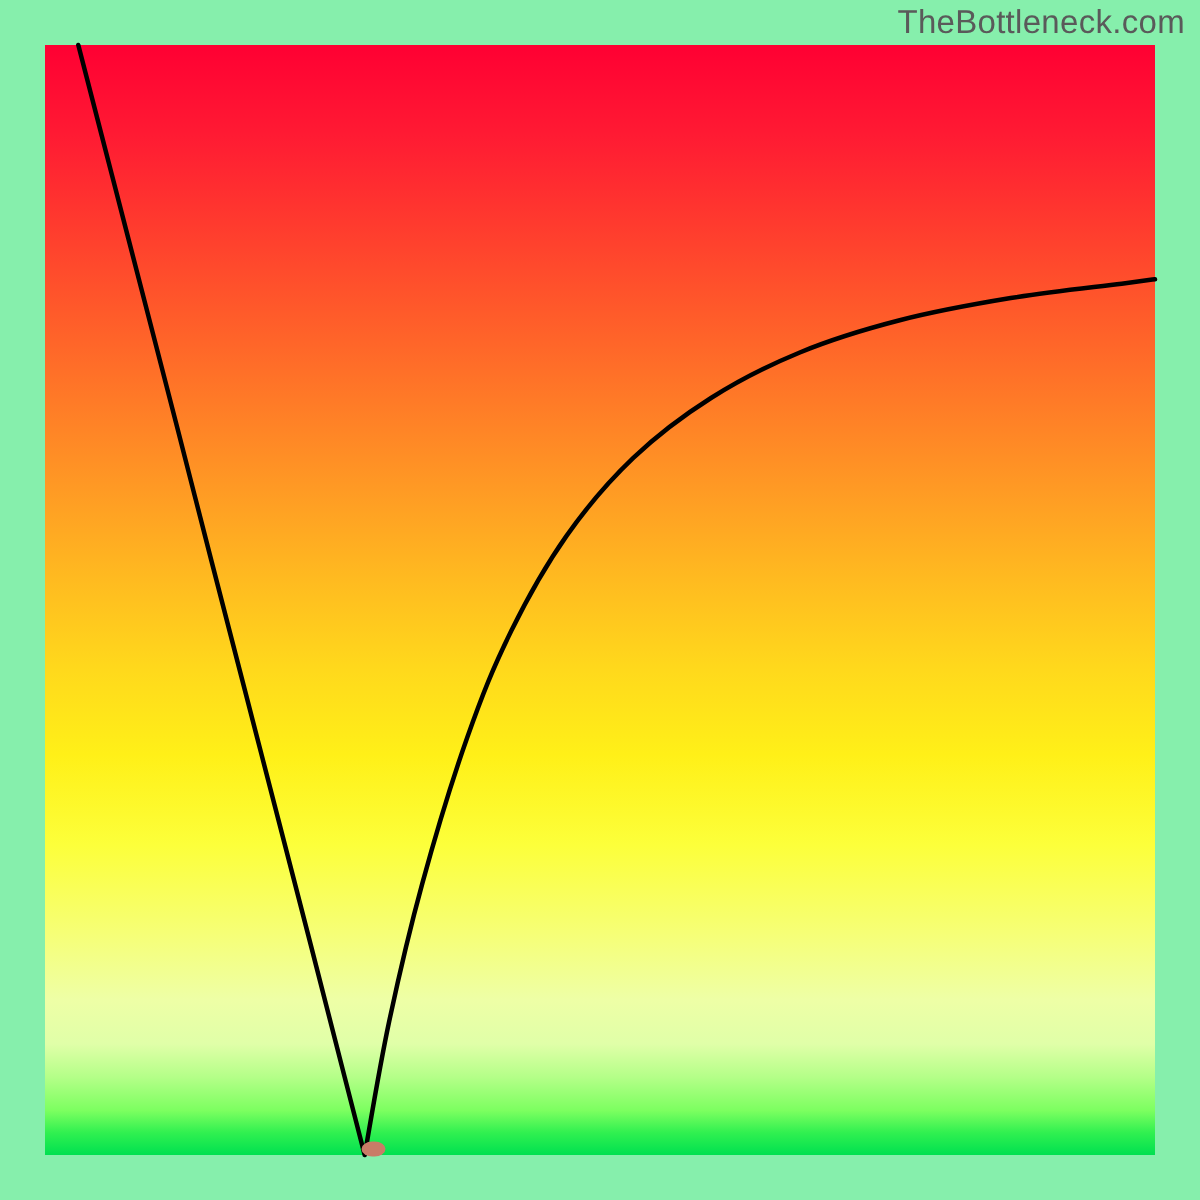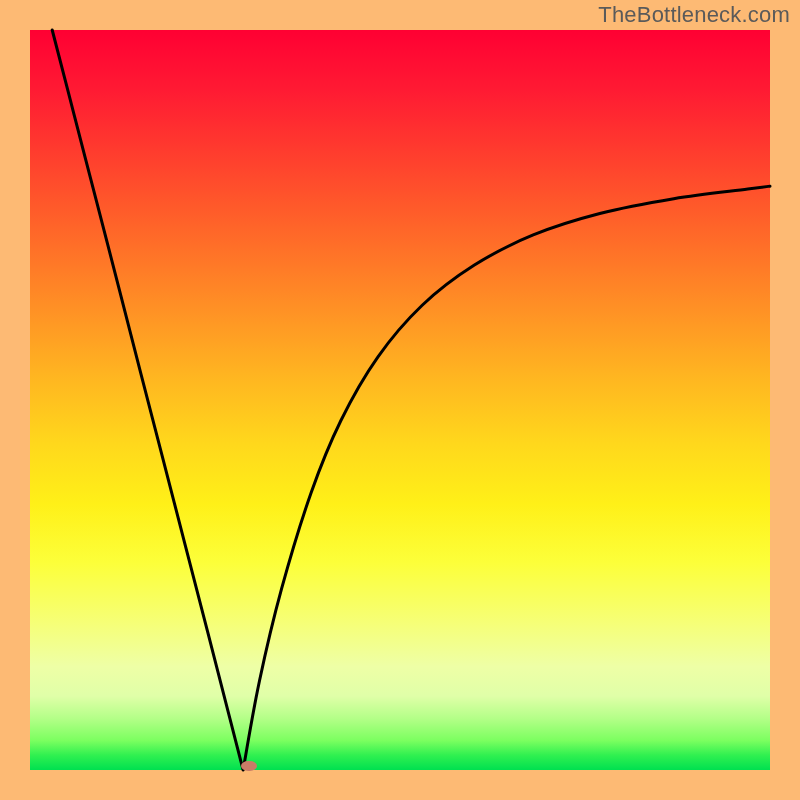--- a/index.html
+++ b/index.html
@@ -8,21 +8,21 @@
     width: 800px;
     height: 800px;
     background: #000;
     overflow: hidden;
     font-family: Arial, Helvetica, sans-serif;
   }
   .outer {
     position: relative;
     width: 800px;
     height: 800px;
-    background: #fdba74;
+    background: #86efac;
   }
   .watermark {
     position: absolute;
     top: 2px;
     right: 10px;
     color: #5a5a5a;
     font-size: 22px;
     font-weight: 500;
     letter-spacing: 0.2px;
     z-index: 5;

